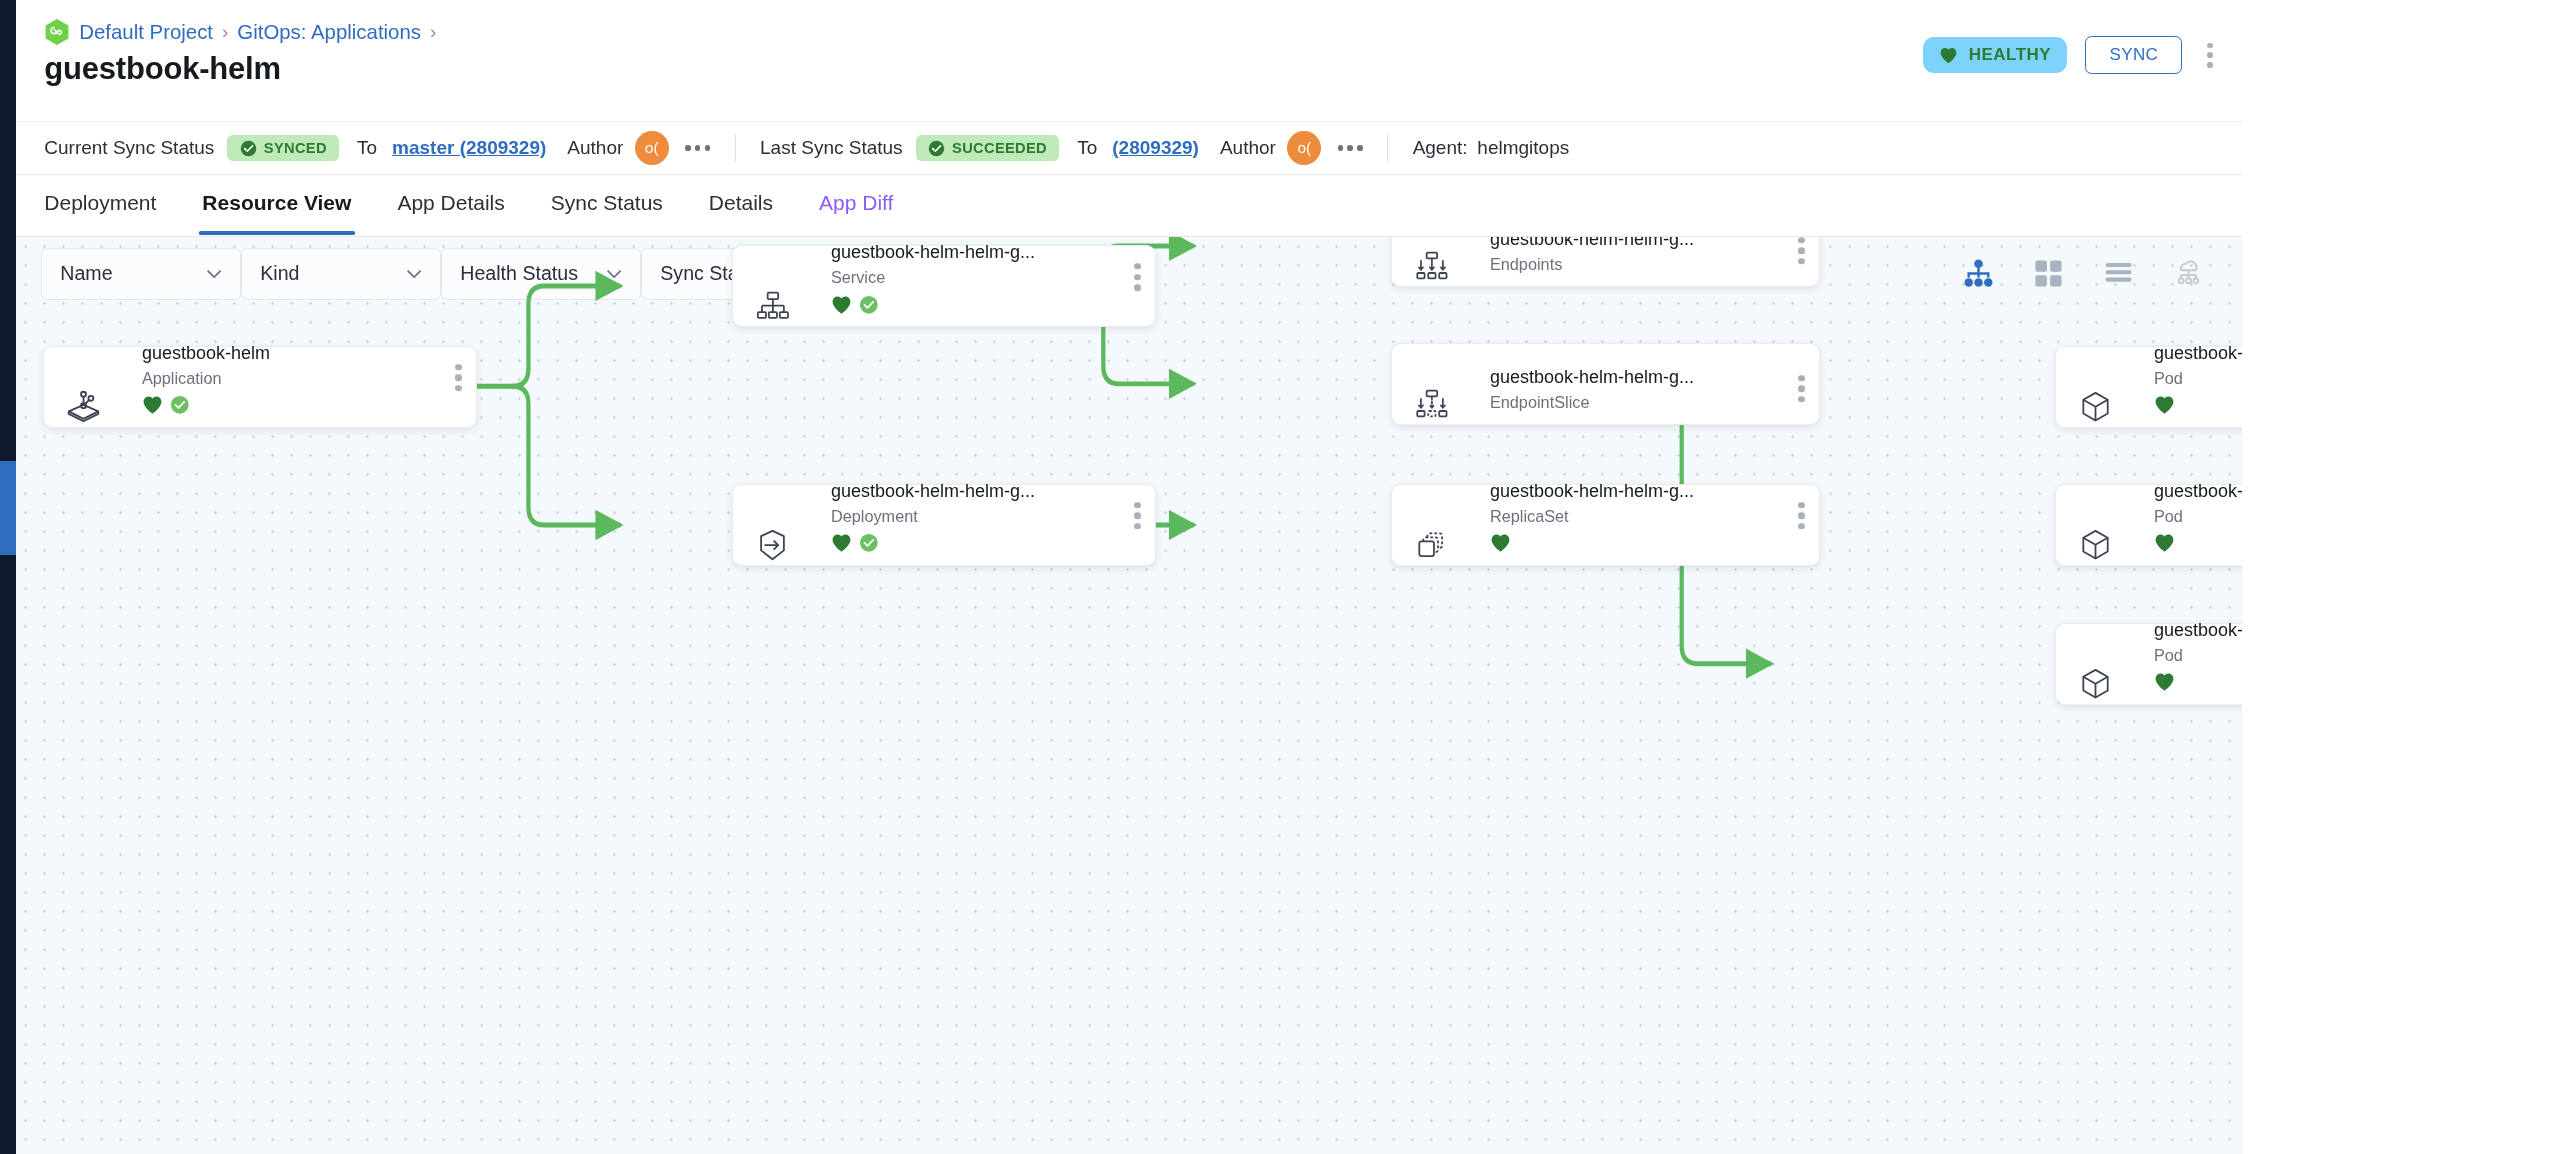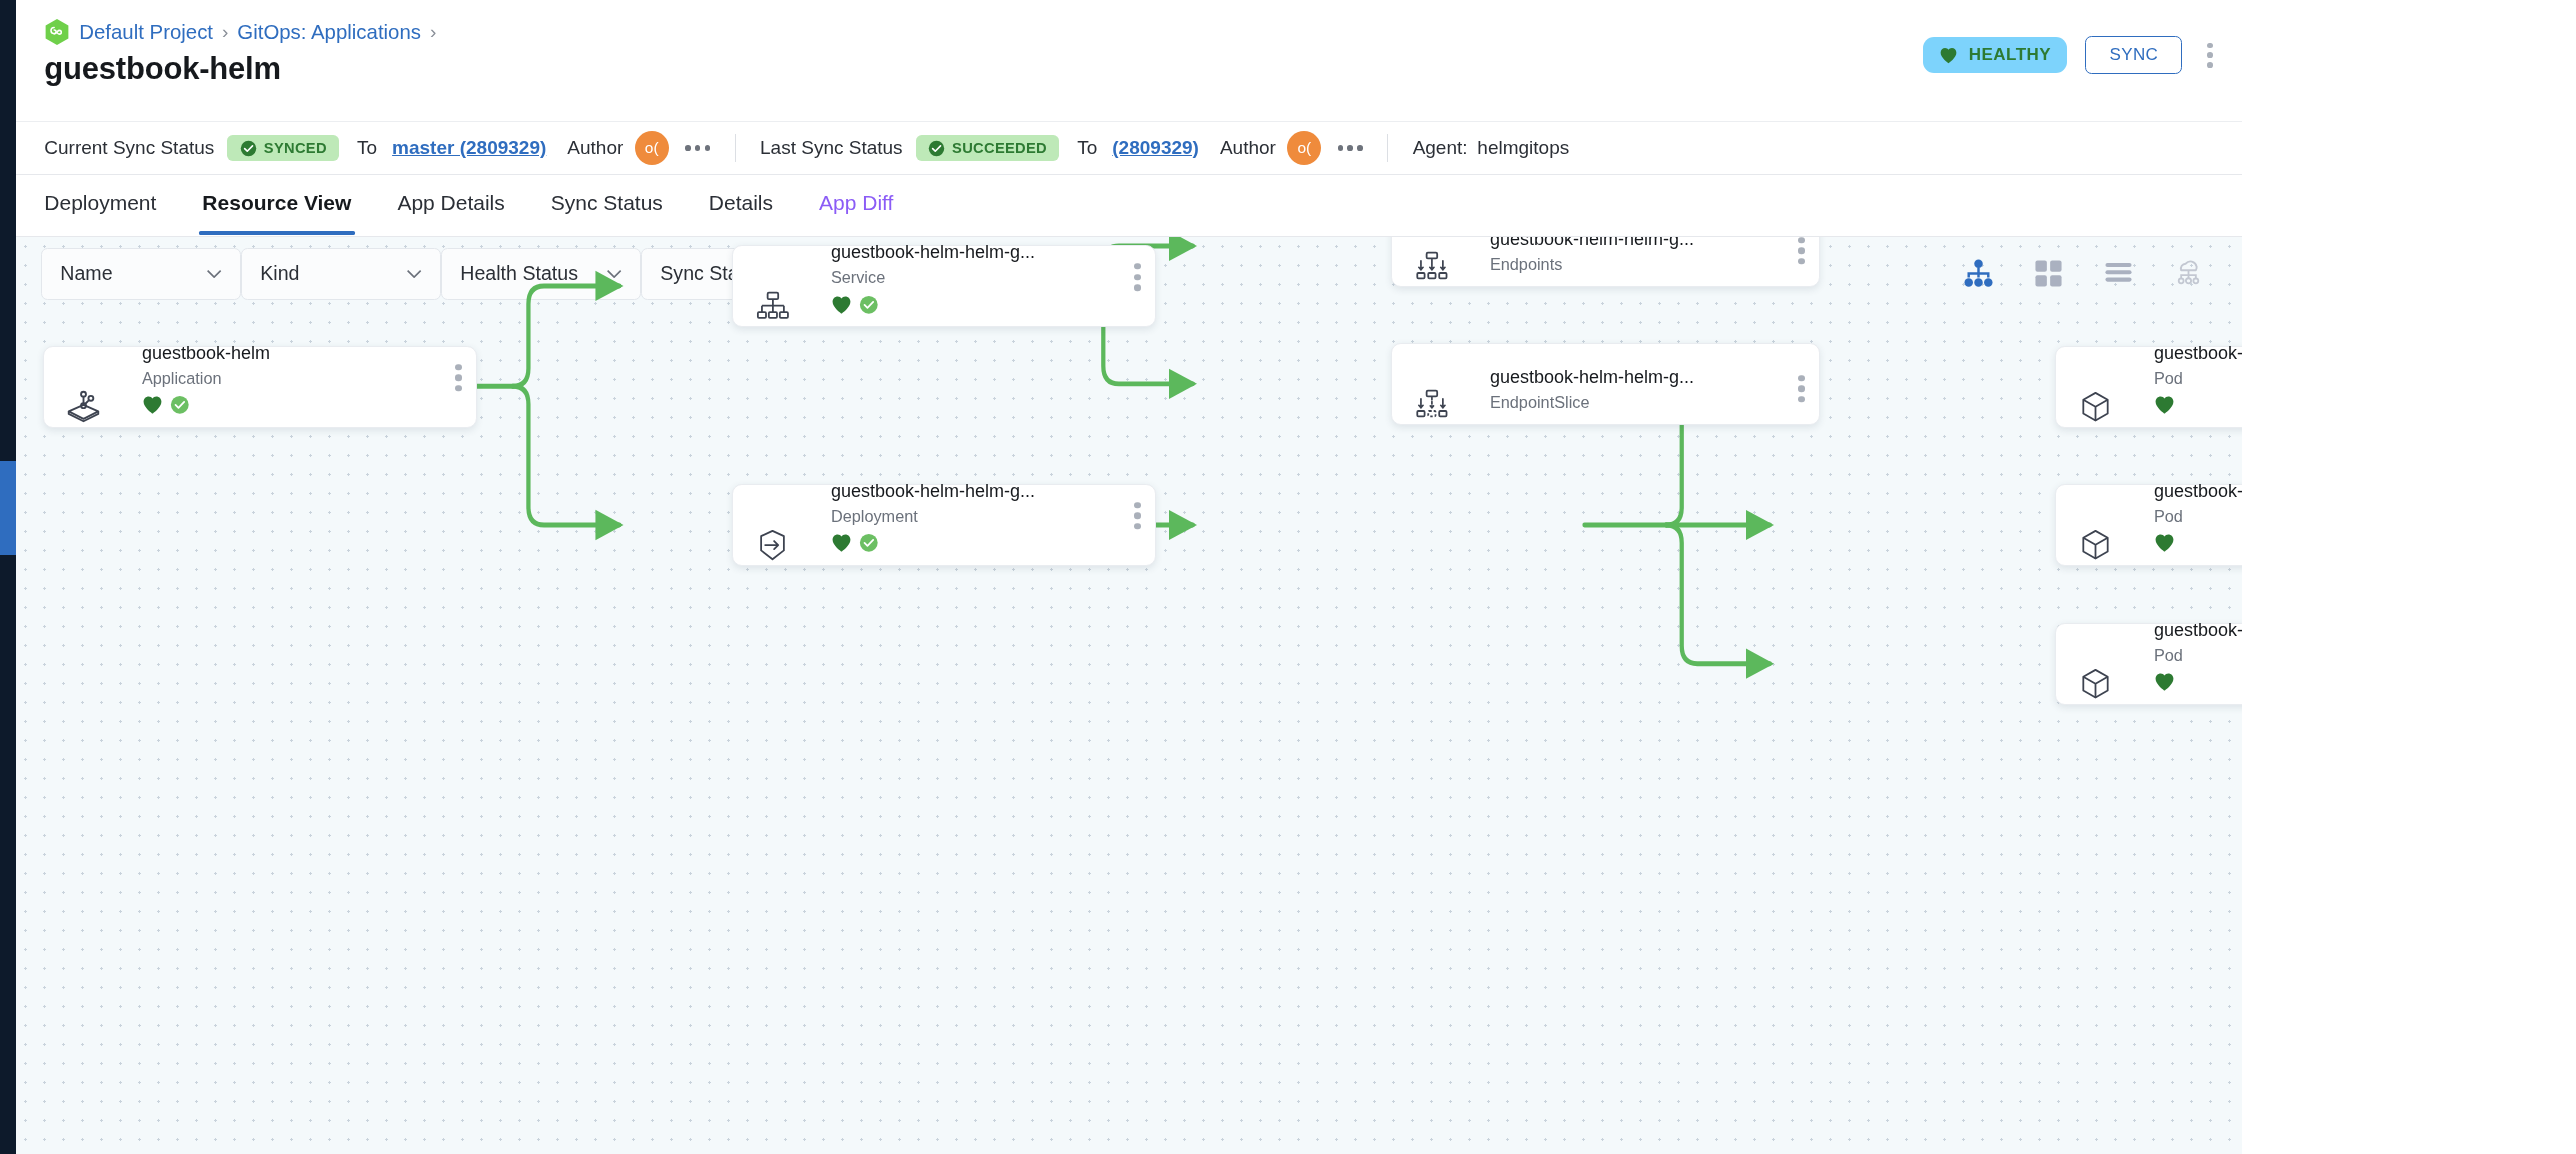--- a/index.html
+++ b/index.html
@@ -487,20 +487,44 @@
           </svg>
         </div>
         <div class="node-kebab">
           <i></i>
             <i></i>
             <i></i>
         </div>
       </div>
     </div>
 
+    <div class="node" style="left:1375px; top:247px; width:429px; height:82px;">
+      <div class="node-icon">
+        <svg width="39" height="39" viewBox="0 0 48 48">
+          <rect x="19" y="9" width="18" height="18" rx="2.5" fill="none" stroke="#3d4350" stroke-width="2.2" stroke-dasharray="3.4 2.6"></rect>
+          <rect x="14" y="14" width="18" height="18" rx="2.5" fill="#ffffff" stroke="#3d4350" stroke-width="2.2" stroke-dasharray="3.4 2.6"></rect>
+          <rect x="9" y="19" width="18" height="18" rx="2.5" fill="#ffffff" stroke="#3d4350" stroke-width="2.2"></rect>
+        </svg>
+      </div>
+      <div class="node-sep"></div>
+      <div class="node-body">
+        <div class="node-title">guestbook-helm-helm-g...</div>
+        <div class="node-kind">ReplicaSet</div>
+        <div class="node-badges">
+          <svg width="21" height="19.6" viewBox="0 0 24 22">
+            <path d="M12 21S1.8 14.1 1.8 7.4C1.8 3.9 4.5 1.4 7.6 1.4c2 0 3.5 1 4.4 2.3.9-1.3 2.4-2.3 4.4-2.3 3.1 0 5.8 2.5 5.8 6 0 6.7-10.2 13.6-10.2 13.6z" fill="#2d7a32"></path>
+          </svg>
+        </div>
+        <div class="node-kebab">
+          <i></i>
+            <i></i>
+            <i></i>
+        </div>
+      </div>
+    </div>
 
     <div class="node" style="left:2039px; top:109px; width:429px; height:82px;">
       <div class="node-icon">
         <svg width="39" height="39" viewBox="0 0 48 48">
           <path d="M24 6 L39 14.5 V31.5 L24 40 L9 31.5 V14.5 Z" fill="none" stroke="#3d4350" stroke-width="2.2" stroke-linejoin="round"></path>
           <path d="M9 14.5 L24 23 L39 14.5 M24 23 V40" fill="none" stroke="#3d4350" stroke-width="2.2" stroke-linejoin="round"></path>
         </svg>
       </div>
       <div class="node-sep"></div>
       <div class="node-body">

